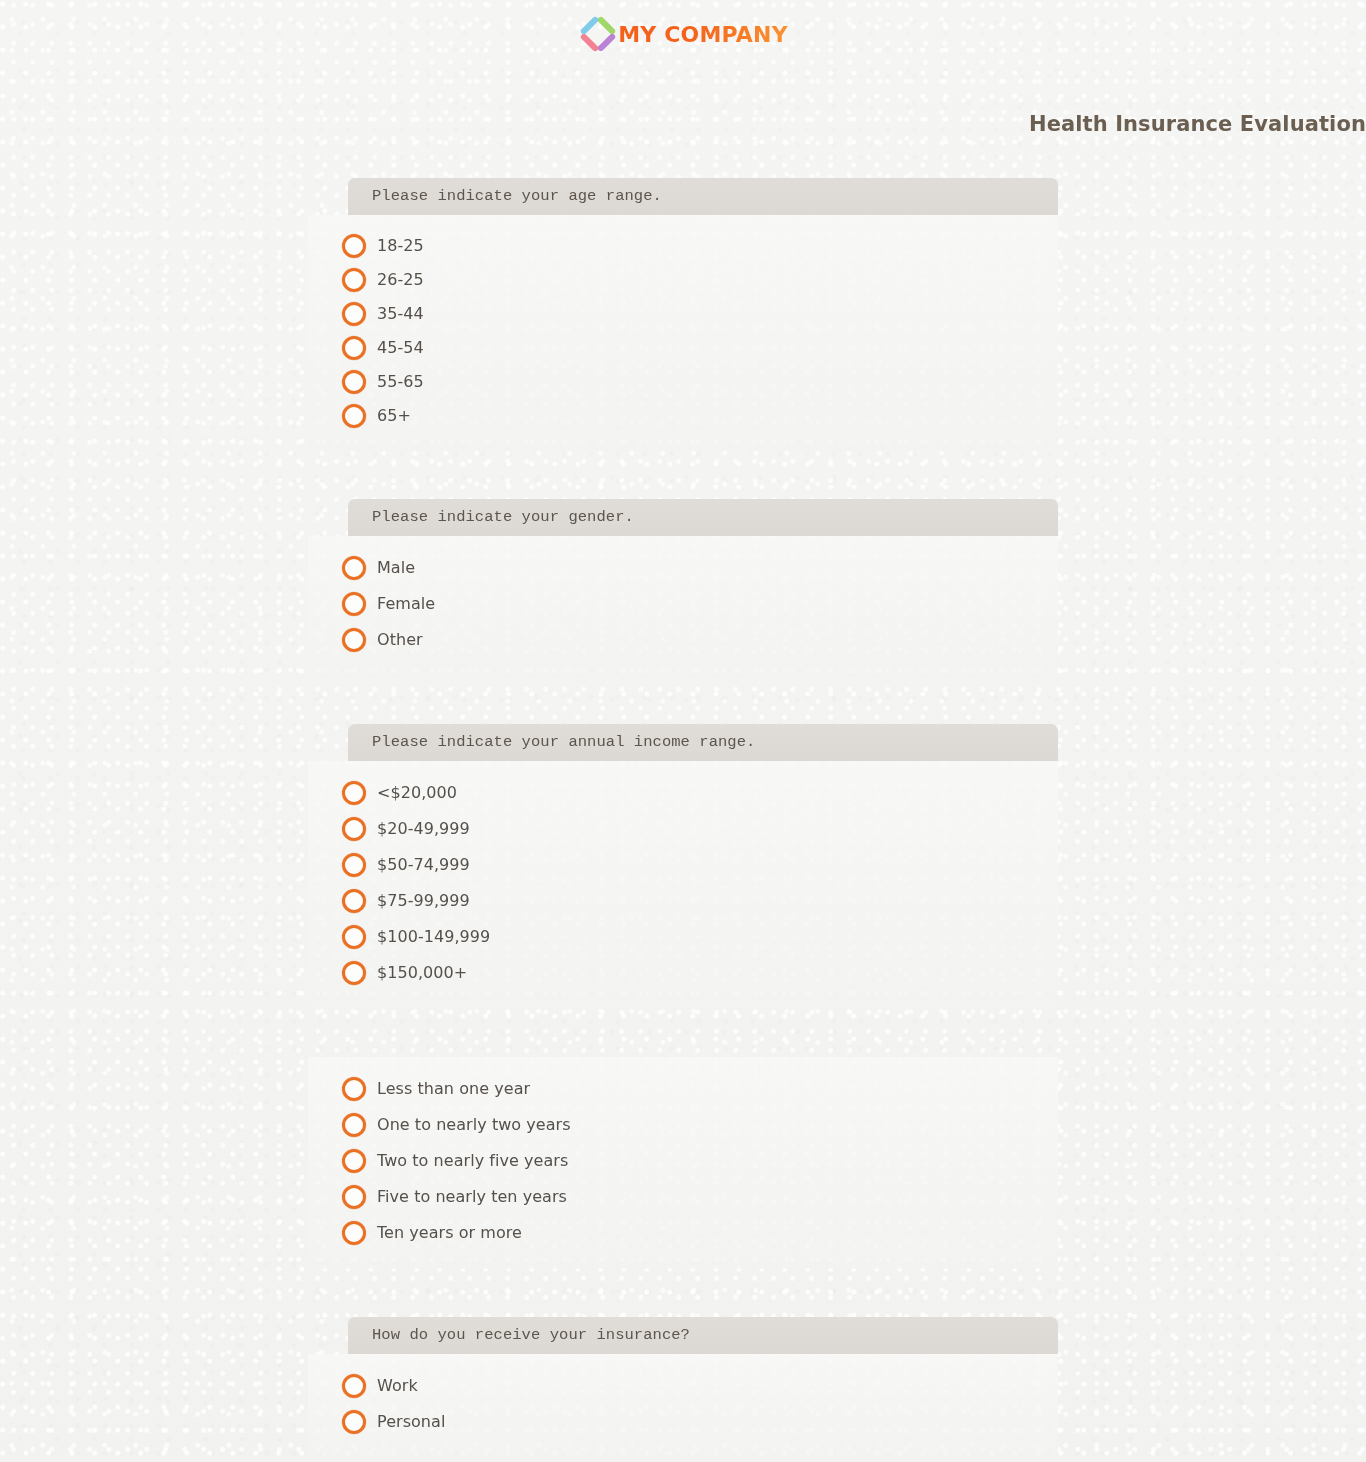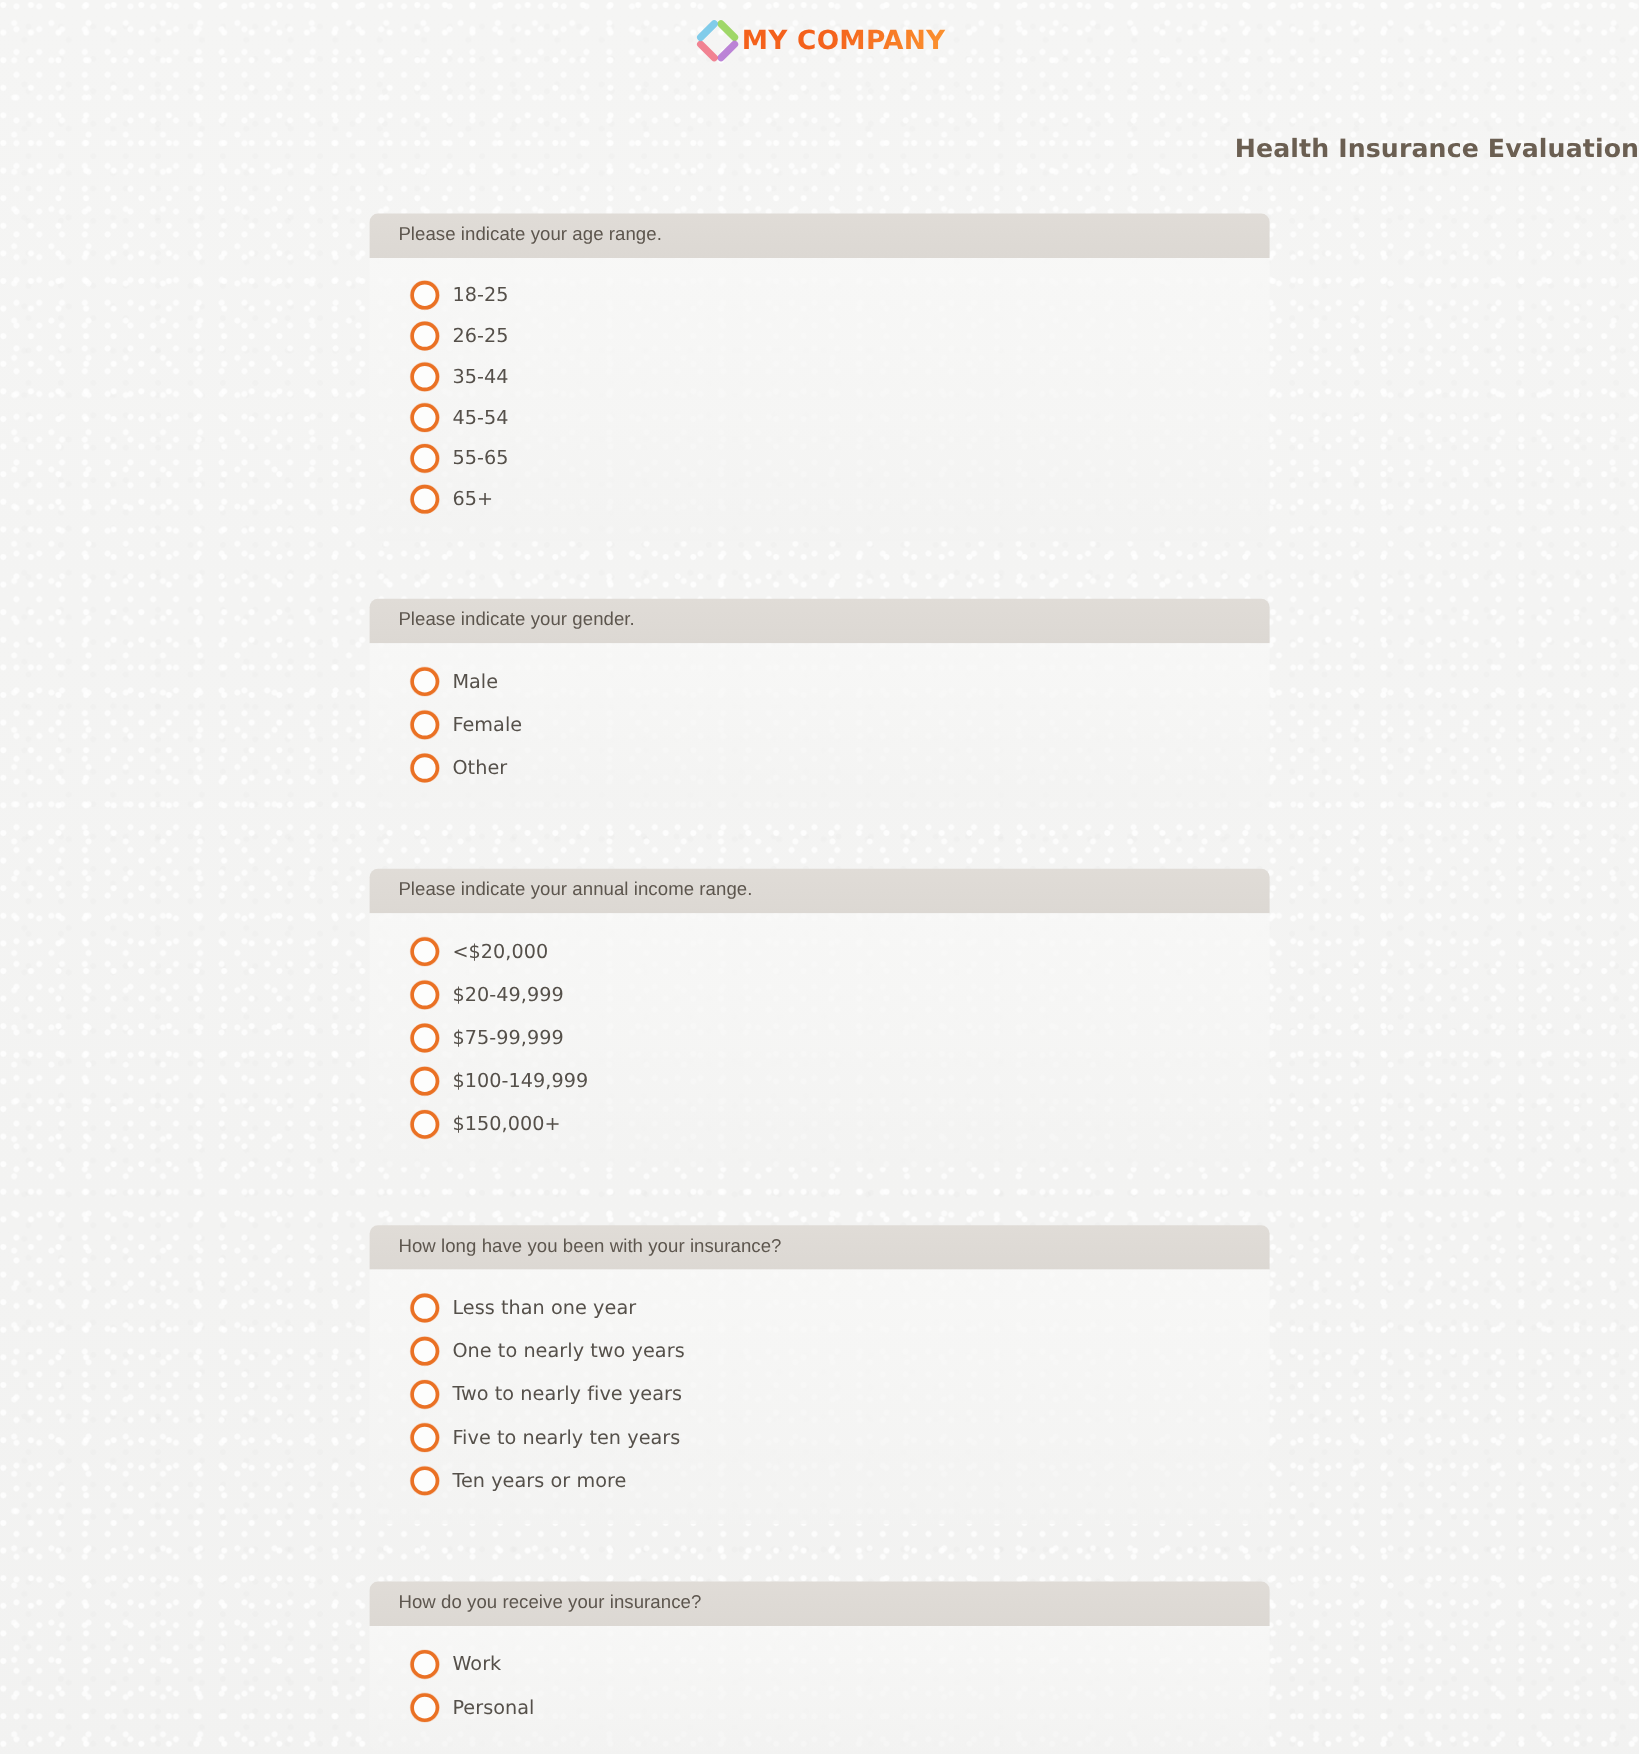--- a/index.html
+++ b/index.html
@@ -75,22 +75,23 @@
     margin-bottom: 48px;
   }
   .question-card:last-child { margin-bottom: 0; }
 
   .question-header {
     background: linear-gradient(#e0dcd7, #dcd8d3);
     border-radius: 7px 7px 0 0;
     padding: 9px 24px 10px 24px;
     font-size: 15.5px;
     color: #5d564e;
-    font-family: Liberation Sans, sans-serif;
+    font-family: Liberation Mono, monospace;
     letter-spacing: 0.05px;
+    margin-left: 40px;
   }
 
   .question-body {
     background: linear-gradient(rgba(248,248,247,0.85), rgba(243,243,242,0.7));
     border-radius: 0 0 7px 7px;
     padding: 14px 24px 18px 24px;
   }
 
   .option-row {
     display: flex;
@@ -198,35 +199,38 @@
       <label class="option-row">
         <span class="radio-ring"></span>
         <span class="option-label">&lt;$20,000</span>
       </label>
       <label class="option-row">
         <span class="radio-ring"></span>
         <span class="option-label">$20-49,999</span>
       </label>
       <label class="option-row">
         <span class="radio-ring"></span>
+        <span class="option-label">$50-74,999</span>
+      </label>
+      <label class="option-row">
+        <span class="radio-ring"></span>
         <span class="option-label">$75-99,999</span>
       </label>
       <label class="option-row">
         <span class="radio-ring"></span>
         <span class="option-label">$100-149,999</span>
       </label>
       <label class="option-row">
         <span class="radio-ring"></span>
         <span class="option-label">$150,000+</span>
       </label>
     </div>
   </section>
 
   <section class="question-card" data-density="roomy">
-    <div class="question-header">How long have you been with your insurance?</div>
     <div class="question-body">
       <label class="option-row">
         <span class="radio-ring"></span>
         <span class="option-label">Less than one year</span>
       </label>
       <label class="option-row">
         <span class="radio-ring"></span>
         <span class="option-label">One to nearly two years</span>
       </label>
       <label class="option-row">

